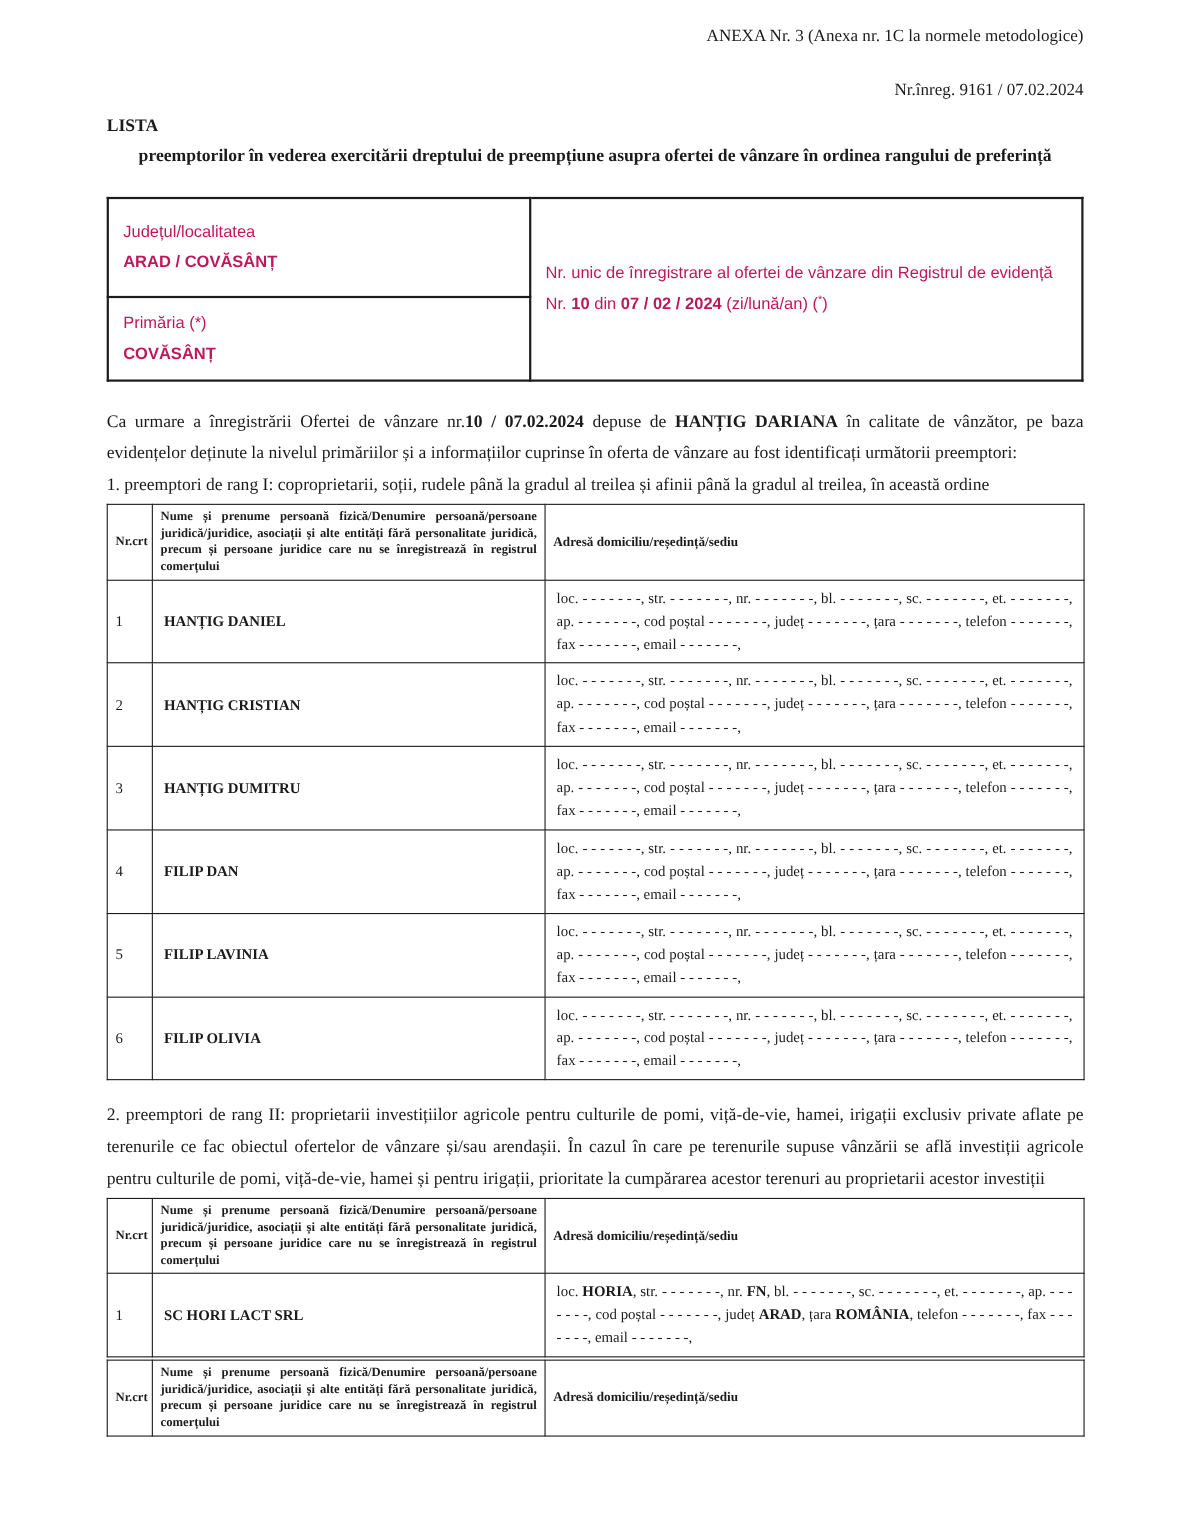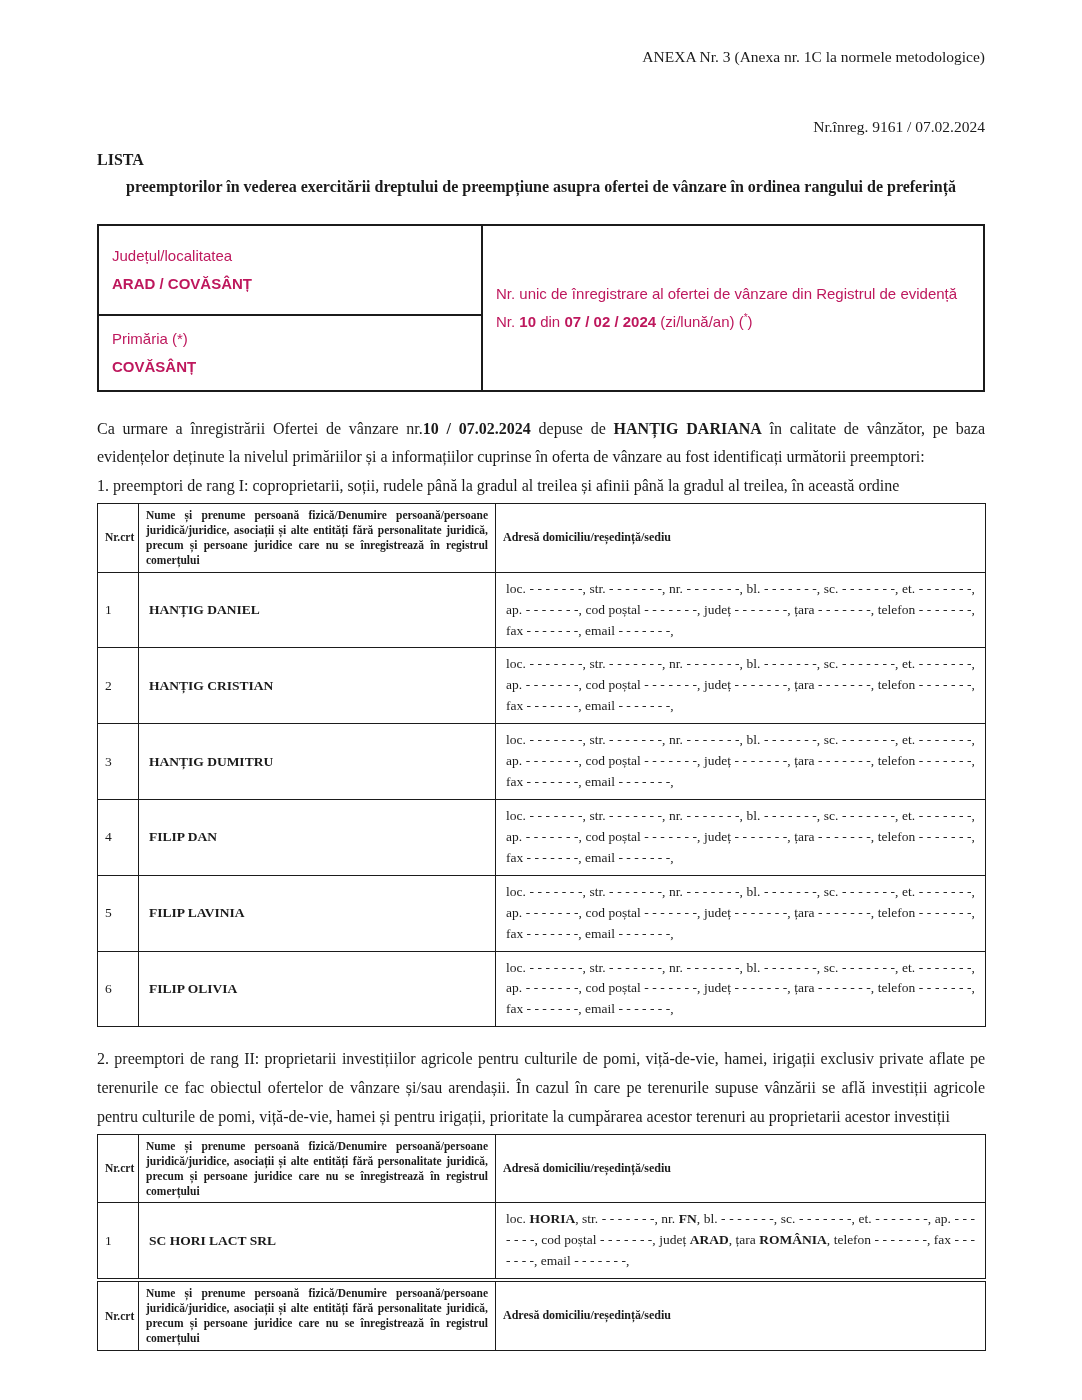--- a/index.html
+++ b/index.html
@@ -1,27 +1,27 @@
 <!DOCTYPE html>
 <html><head>
 <meta charset="utf-8">
 <style>
   html,body { margin:0; padding:0; background:#ffffff; }
   .page {
     position:relative;
     width:1082px; height:1400px;
     background:#ffffff;
     box-sizing:border-box;
-    padding:48px 97px 0 97px;
+    padding:24px 97px 0 97px;
     font-family:"Liberation Serif", serif;
     color:#1b1b1b;
     overflow:hidden;
   }
   .annex-line { text-align:right; font-size:15.5px; line-height:1.2; }
-  .reg-line   { text-align:right; font-size:15.5px; line-height:1.2; margin-top:51px; }
+  .reg-line   { text-align:right; font-size:15.5px; line-height:1.2; margin-top:30px; }
   .doc-title  { text-align:left; font-size:16px; font-weight:bold; margin-top:15px; }
   .doc-subtitle { text-align:center; font-size:16px; font-weight:bold; line-height:1.65; margin-top:5px; }
 
   
   .info-table {
     width:100%; border-collapse:collapse; margin-top:23px;
     font-family:"Liberation Sans", sans-serif; font-size:15px; color:#be185d;
     table-layout:fixed;
   }
   .info-table td { border:2px solid #1b1b1b; padding:8px 13px; vertical-align:middle; line-height:1.85; }

